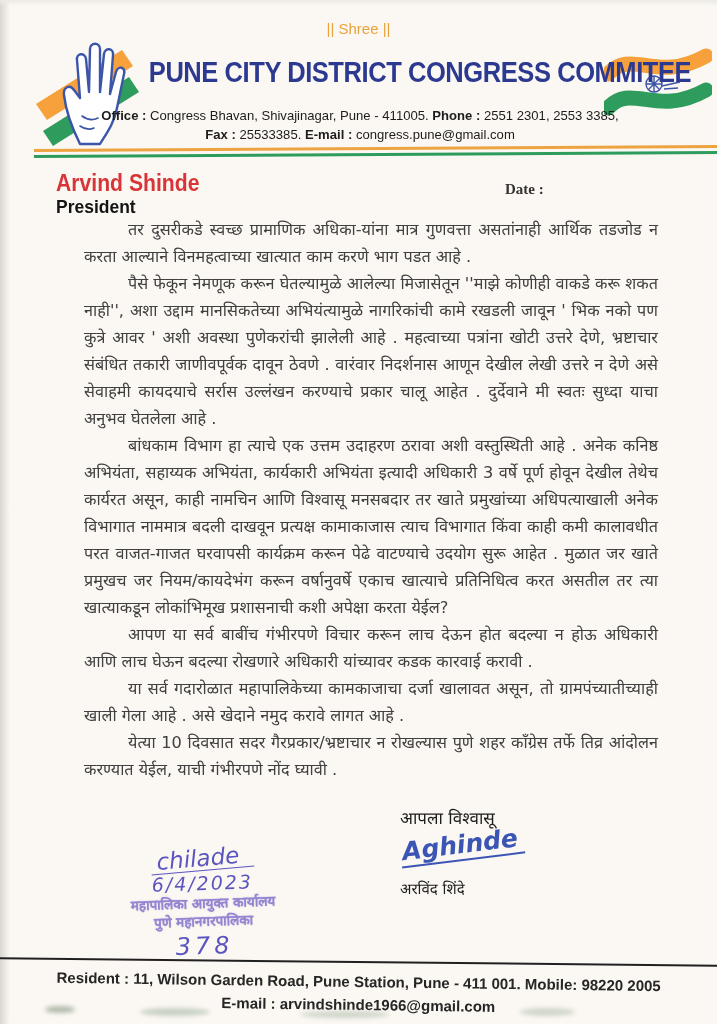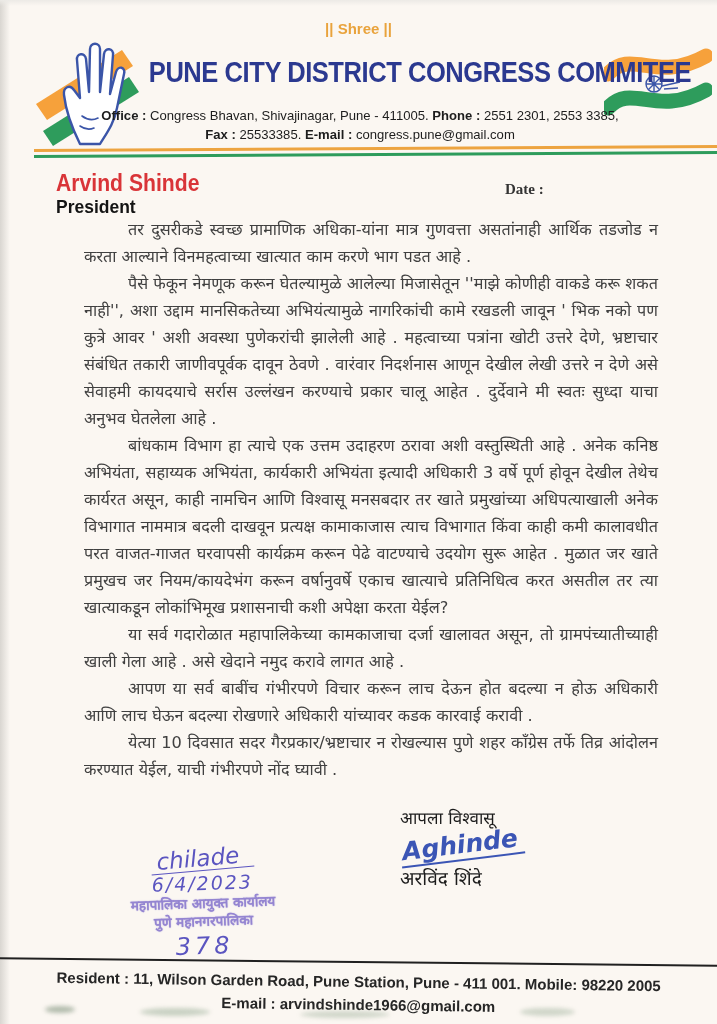--- a/index.html
+++ b/index.html
@@ -8,21 +8,21 @@
     background:#fbf7f2;overflow:hidden;
     font-family:"DejaVu Sans",sans-serif;color:#1c1c1c;
   }
   .edge-left{position:absolute;left:0;top:0;width:10px;height:100%;
     background:linear-gradient(90deg,#d9d6d1,rgba(217,214,209,0));}
   .edge-top{position:absolute;left:0;top:0;width:100%;height:6px;
     background:linear-gradient(180deg,#eceae6,rgba(236,234,230,0));}
 
   
   .shree{position:absolute;top:20px;left:0;width:100%;text-align:center;
-    color:#e9a33c;font-size:15px;font-weight:bold;
+    color:#e9a33c;font-size:15px;font-weight:normal;
     font-family:"Liberation Sans",sans-serif;}
   .logo-left{position:absolute;left:34px;top:32px;width:114px;height:122px;}
   .logo-right{position:absolute;left:604px;top:42px;width:108px;height:92px;}
   .title{
     position:absolute;left:120px;top:56px;width:480px;text-align:center;
     font-family:"Liberation Sans",sans-serif;font-weight:bold;font-size:29px;
     color:#2b3990;white-space:nowrap;transform:scaleX(0.88);letter-spacing:-0.5px;
   }
   .office{position:absolute;left:90px;top:106px;width:540px;text-align:center;
     font-family:"Liberation Sans",sans-serif;font-size:13.5px;color:#1d1d1d;
@@ -50,21 +50,21 @@
     text-indent:44px;color:#404040;
   }
 
   
   .sig-block{position:absolute;left:400px;top:806px;width:290px;}
   .sig-yours{font-size:17px;line-height:24px;}
   .sig-script{display:inline-block;margin-top:2px;color:#3b55b5;
     font-style:italic;font-weight:bold;font-size:25px;
     transform:rotate(-7deg);border-bottom:2px solid #3b55b5;
     padding:0 6px 1px 2px;line-height:26px;}
-  .sig-name{font-size:19px;line-height:27px;margin-top:4px;}
+  .sig-name{font-size:15px;line-height:27px;margin-top:15px;}
   .sig-role{font-size:17px;line-height:27px;}
   .sig-org{font-size:17px;line-height:27px;white-space:nowrap;}
 
   
   .stamp-block{position:absolute;left:78px;top:846px;width:250px;text-align:center;
     transform:rotate(-2deg);}
   .hw{color:#5b55c0;font-style:italic;font-family:"DejaVu Sans",sans-serif;}
   .hw-name{font-size:23px;line-height:24px;transform:rotate(-3deg);display:inline-block;
     border-bottom:1.6px solid #5b55c0;padding:0 14px 0 6px;}
   .hw-date{font-size:19px;line-height:22px;letter-spacing:2px;display:block;margin-top:1px;}
@@ -146,22 +146,22 @@
   </div>
 
   <div class="officer-name">Arvind Shinde</div>
   <div class="officer-title">President</div>
   <div class="date-label">Date :</div>
 
   <div class="letter-body">
     <p>तर दुसरीकडे स्वच्छ प्रामाणिक अधिका-यांना मात्र गुणवत्ता असतांनाही आर्थिक तडजोड न करता आल्याने विनमहत्वाच्या खात्यात काम करणे भाग पडत आहे .</p>
     <p>पैसे फेकून नेमणूक करून घेतल्यामुळे आलेल्या मिजासेतून ''माझे कोणीही वाकडे करू शकत नाही'', अशा उद्दाम मानसिकतेच्या अभियंत्यामुळे नागरिकांची कामे रखडली जावून ' भिक नको पण कुत्रे आवर ' अशी अवस्था पुणेकरांची झालेली आहे . महत्वाच्या पत्रांना खोटी उत्तरे देणे, भ्रष्टाचार संबंधित तकारी जाणीवपूर्वक दावून ठेवणे . वारंवार निदर्शनास आणून देखील लेखी उत्तरे न देणे असे सेवाहमी कायदयाचे सर्रास उल्लंखन करण्याचे प्रकार चालू आहेत . दुर्देवाने मी स्वतः सुध्दा याचा अनुभव घेतलेला आहे .</p>
     <p>बांधकाम विभाग हा त्याचे एक उत्तम उदाहरण ठरावा अशी वस्तुस्थिती आहे . अनेक कनिष्ठ अभियंता, सहाय्यक अभियंता, कार्यकारी अभियंता इत्यादी अधिकारी 3 वर्षे पूर्ण होवून देखील तेथेच कार्यरत असून, काही नामचिन आणि विश्वासू मनसबदार तर खाते प्रमुखांच्या अधिपत्याखाली अनेक विभागात नाममात्र बदली दाखवून प्रत्यक्ष कामाकाजास त्याच विभागात किंवा काही कमी कालावधीत परत वाजत-गाजत घरवापसी कार्यक्रम करून पेढे वाटण्याचे उदयोग सुरू आहेत . मुळात जर खाते प्रमुखच जर नियम/कायदेभंग करून वर्षानुवर्षे एकाच खात्याचे प्रतिनिधित्व करत असतील तर त्या खात्याकडून लोकांभिमूख प्रशासनाची कशी अपेक्षा करता येईल?</p>
+    <p>आपण या सर्व बाबींच गंभीरपणे विचार करून लाच देऊन होत बदल्या न होऊ अधिकारी आणि लाच घेऊन बदल्या रोखणारे अधिकारी यांच्यावर कडक कारवाई करावी .</p>
     <p>या सर्व गदारोळात महापालिकेच्या कामकाजाचा दर्जा खालावत असून, तो ग्रामपंच्यातीच्याही खाली गेला आहे . असे खेदाने नमुद करावे लागत आहे .</p>
-    <p>आपण या सर्व बाबींच गंभीरपणे विचार करून लाच देऊन होत बदल्या न होऊ अधिकारी आणि लाच घेऊन बदल्या रोखणारे अधिकारी यांच्यावर कडक कारवाई करावी .</p>
     <p>येत्या 10 दिवसात सदर गैरप्रकार/भ्रष्टाचार न रोखल्यास पुणे शहर काँग्रेस तर्फे तिव्र आंदोलन करण्यात येईल, याची गंभीरपणे नोंद घ्यावी .</p>
   </div>
 
   <div class="sig-block">
     <div class="sig-yours">आपला विश्वासू</div>
     <div><span class="sig-script">Aghinde</span></div>
     <div class="sig-name">अरविंद शिंदे</div>
   </div>
 
   <div class="stamp-block">

